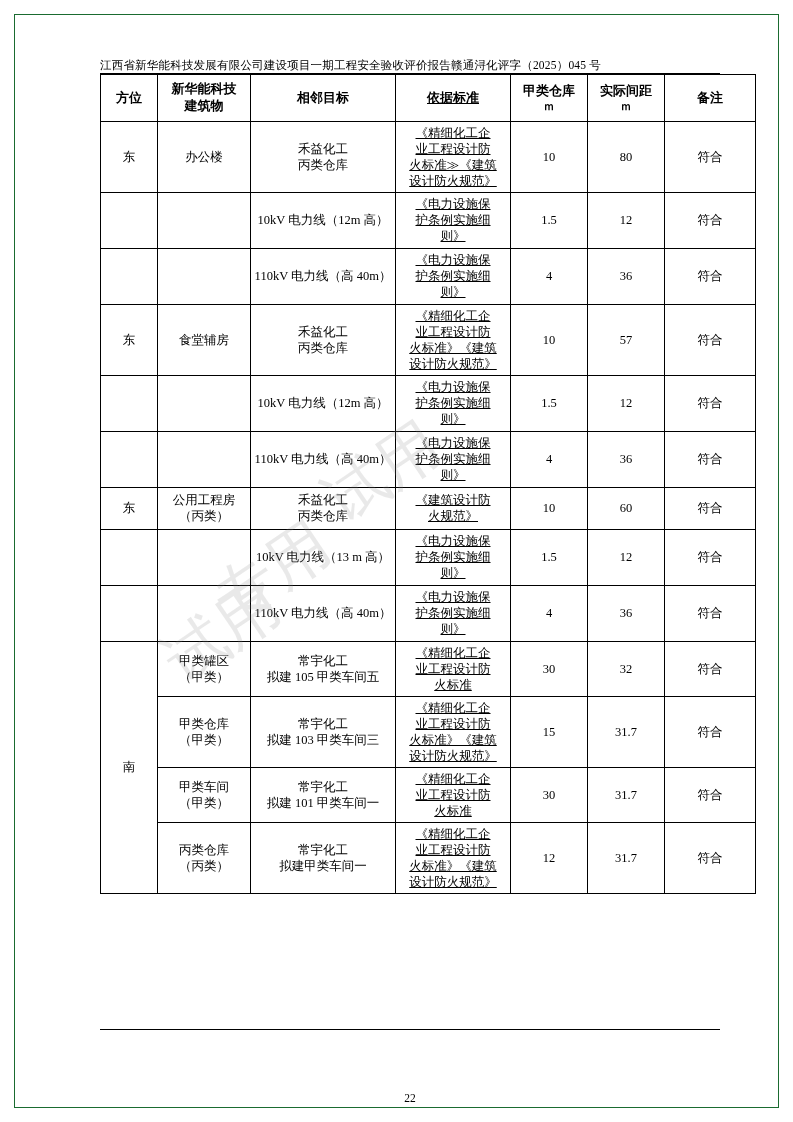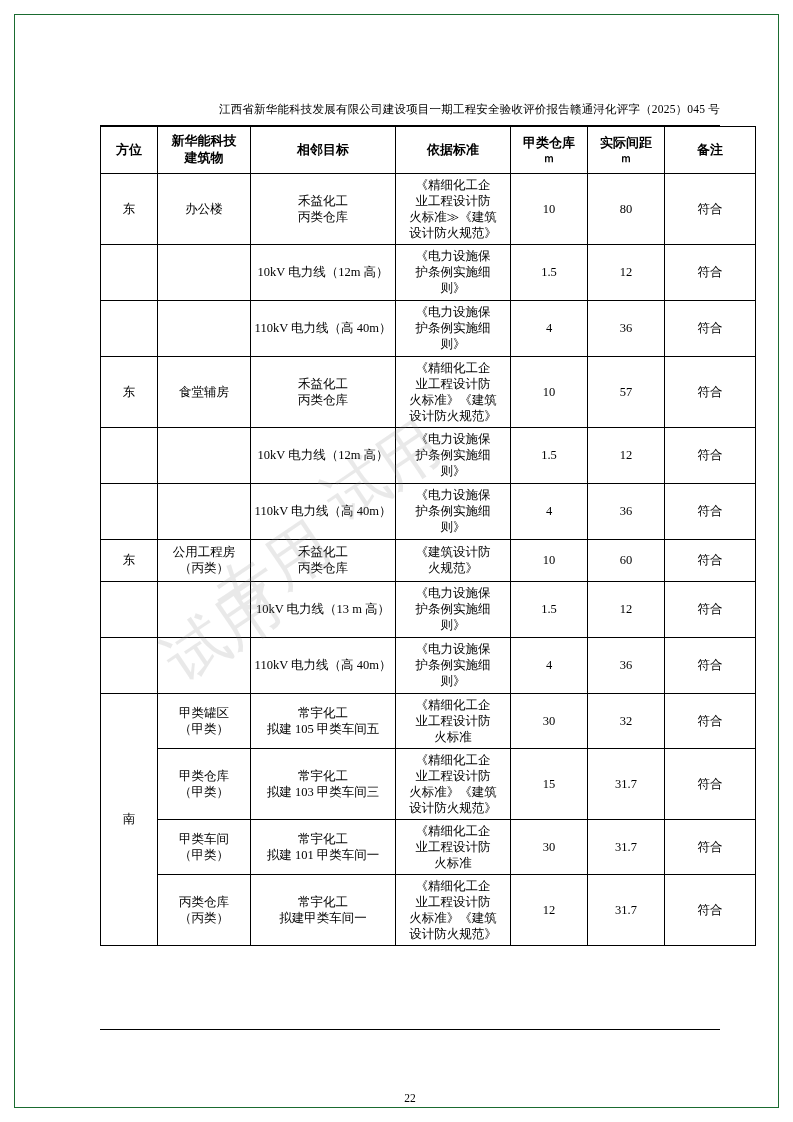--- a/index.html
+++ b/index.html
@@ -31,28 +31,27 @@
     pointer-events: none;
   }
   .content {
     position: absolute;
     left: 100px;
     top: 58px;
     width: 620px;
   }
   .header {
     display: flex;
-    justify-content: flex-end;
+    justify-content: flex-start;
     align-items: flex-end;
     font-size: 11.5px;
     line-height: 1.3;
-    padding-bottom: 8px;
+    padding-bottom: 0;
     border-bottom: 1.4px solid #000;
     letter-spacing: 0.2px;
-    margin-top: 44px;
   }
   .header-left { white-space: nowrap; }
   .header-right { white-space: nowrap; }
 
   .table-title {
     text-align: center;
     font-size: 16.5px;
     font-weight: bold;
     margin: 17px 0 8px 0;
     letter-spacing: 0.5px;
@@ -73,21 +72,21 @@
     font-weight: normal;
   }
   table.main thead td {
     font-weight: bold;
     font-size: 13px;
     height: 40px;
   }
   .c0 { width: 52px; }
   .c1 { width: 88px; }
   .c2 { width: 140px; margin-left: 36px; }
-  .c3 { width: 110px; }
+  .c3 { width: 110px; text-decoration: underline; }
   .c4 { width: 72px; }
   .c5 { width: 72px; }
   .c6 { width: 86px; }
 
   .unit {
     display: block;
     font-size: 11px;
     font-weight: bold;
   }
   .std-cell, .act-cell { font-size: 12.5px; }

